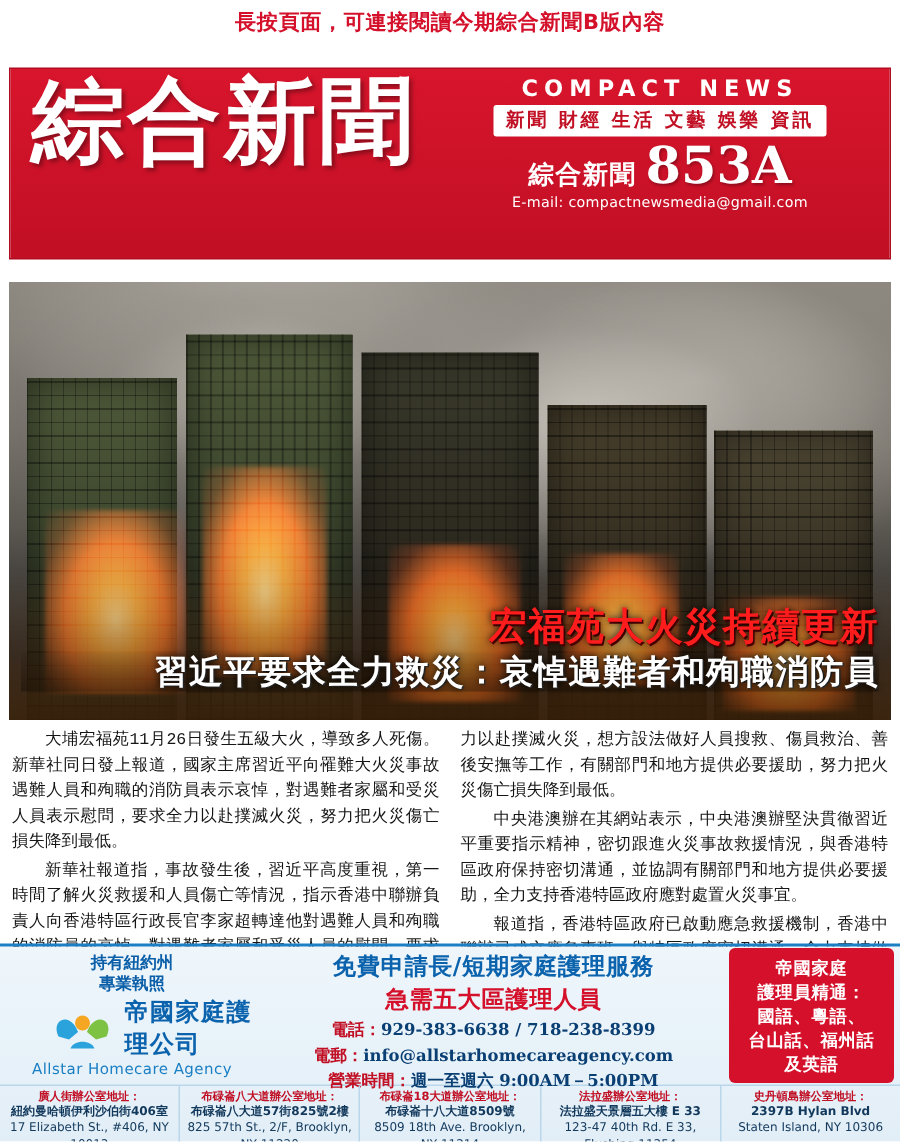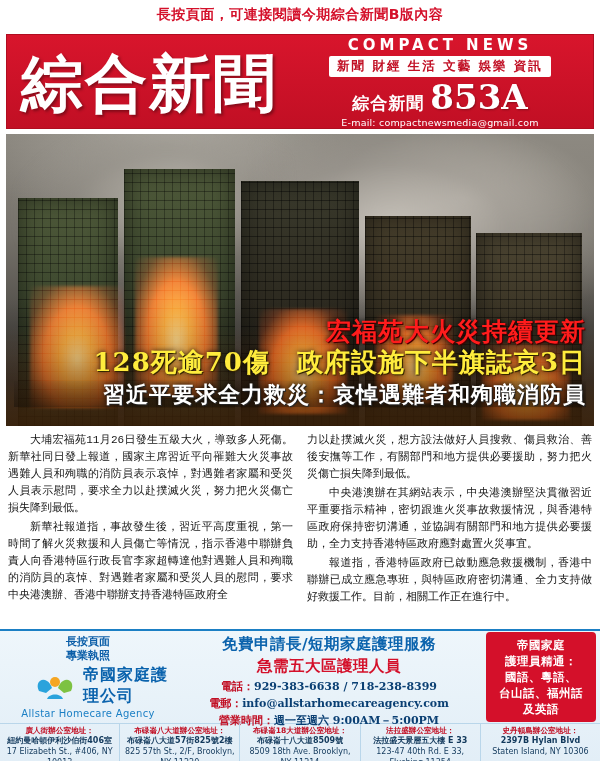--- a/index.html
+++ b/index.html
@@ -17,24 +17,24 @@
     display: flex; align-items: center; justify-content: center;
     background: #ffffff;
   }
   .top-banner-text {
     color: #d4102a; font-weight: bold; font-size: 14px; letter-spacing: .5px;
   }
 
   
   .masthead {
     position: relative;
-    margin: 4px 6px;
-    height: 95px;
+    margin: 15px 6px;
+    height: 128px;
     background: linear-gradient(180deg,#d8152c 0%, #c10f24 100%);
-    display: flex; align-items: center;
+    display: flex; align-items: flex-start;
     border: 1px solid #b00d20;
   }
   .mast-left {
     flex: 0 0 auto;
     padding: 4px 10px 0 14px;
     display: flex; align-items: center;
   }
   .mast-title {
     font-family: "DejaVu Serif", "Liberation Serif", serif;
     color: #ffffff;
@@ -315,21 +315,20 @@
     <div class="fire f1"></div>
     <div class="fire f2"></div>
     <div class="fire f3"></div>
     <div class="fire f4"></div>
     <div class="fire f5"></div>
     <div class="glow-bottom"></div>
     <div class="hero-dark-bottom"></div>
 
     <div class="headlines">
       <div class="hl1">宏福苑大火災持續更新</div>
-      <div class="hl2">128死逾70傷　政府設施下半旗誌哀3日</div>
       <div class="hl3">習近平要求全力救災：哀悼遇難者和殉職消防員</div>
     </div>
   </div>
 
   <div class="body-cols">
     <div class="col">
       <p>大埔宏福苑11月26日發生五級大火，導致多人死傷。新華社同日發上報道，國家主席習近平向罹難大火災事故遇難人員和殉職的消防員表示哀悼，對遇難者家屬和受災人員表示慰問，要求全力以赴撲滅火災，努力把火災傷亡損失降到最低。</p>
       <p>新華社報道指，事故發生後，習近平高度重視，第一時間了解火災救援和人員傷亡等情況，指示香港中聯辦負責人向香港特區行政長官李家超轉達他對遇難人員和殉職的消防員的哀悼、對遇難者家屬和受災人員的慰問，要求中央港澳辦、香港中聯辦支持香港特區政府全</p>
     </div>
     <div class="col">
@@ -337,21 +336,21 @@
       <p>中央港澳辦在其網站表示，中央港澳辦堅決貫徹習近平重要指示精神，密切跟進火災事故救援情況，與香港特區政府保持密切溝通，並協調有關部門和地方提供必要援助，全力支持香港特區政府應對處置火災事宜。</p>
       <p>報道指，香港特區政府已啟動應急救援機制，香港中聯辦已成立應急專班，與特區政府密切溝通、全力支持做好救援工作。目前，相關工作正在進行中。</p>
     </div>
   </div>
 
   <div class="ad">
     <div class="ad-top">
 
       <div class="ad-left">
         <div class="lic">
-          <div>長按頁面</div>
+          <div>持有紐約州</div>
           <div>專業執照</div>
         </div>
         <div class="logo-row">
           <span class="logo-mark">
             <svg width="44" height="34" viewBox="0 0 44 34">
               <path d="M6 22 C2 14 8 8 14 12 C16 13 18 16 19 19 L13 24 Z" fill="#2aa3dc"></path>
               <path d="M38 22 C42 14 36 8 30 12 C28 13 26 16 25 19 L31 24 Z" fill="#7dc242"></path>
               <circle cx="22" cy="13" r="5" fill="#f5a623"></circle>
               <path d="M14 30 C16 24 28 24 30 30 Z" fill="#2aa3dc"></path>
             </svg>

